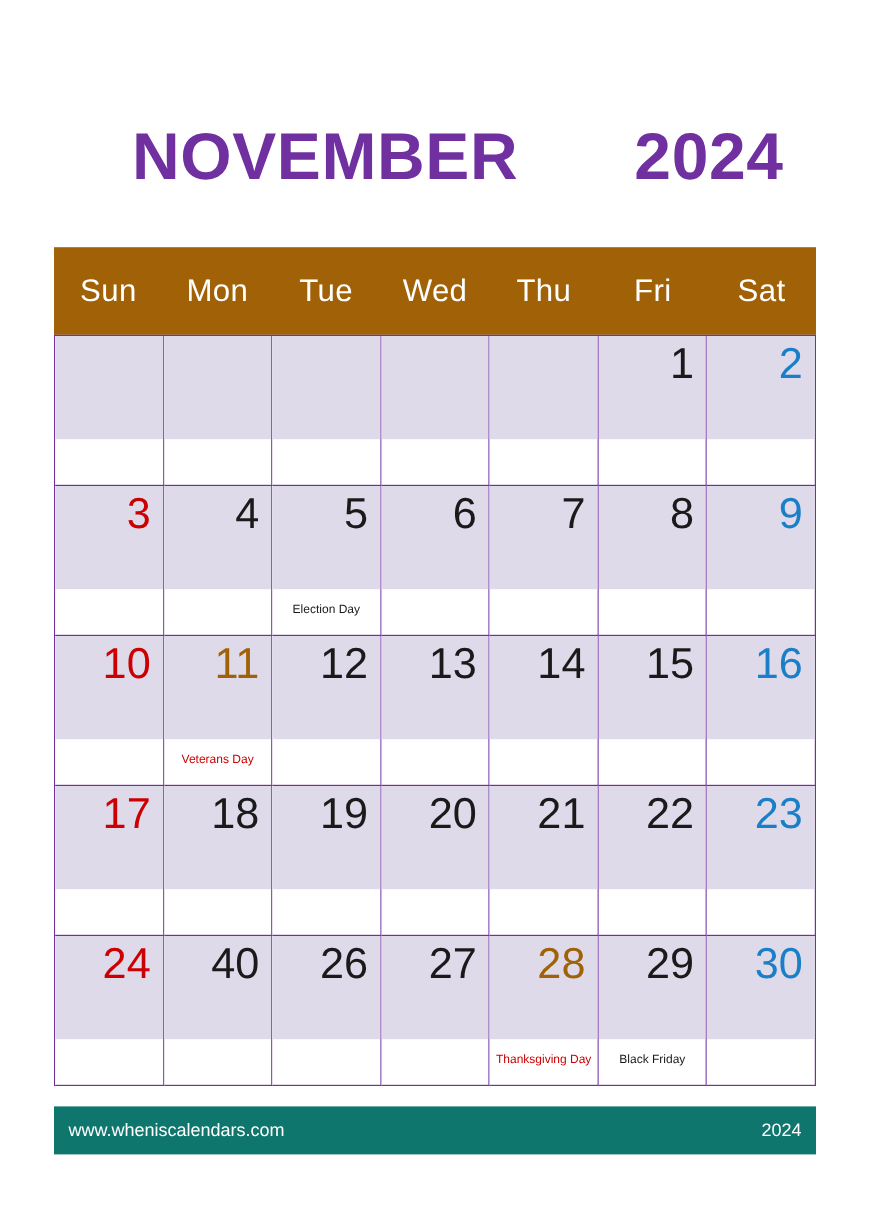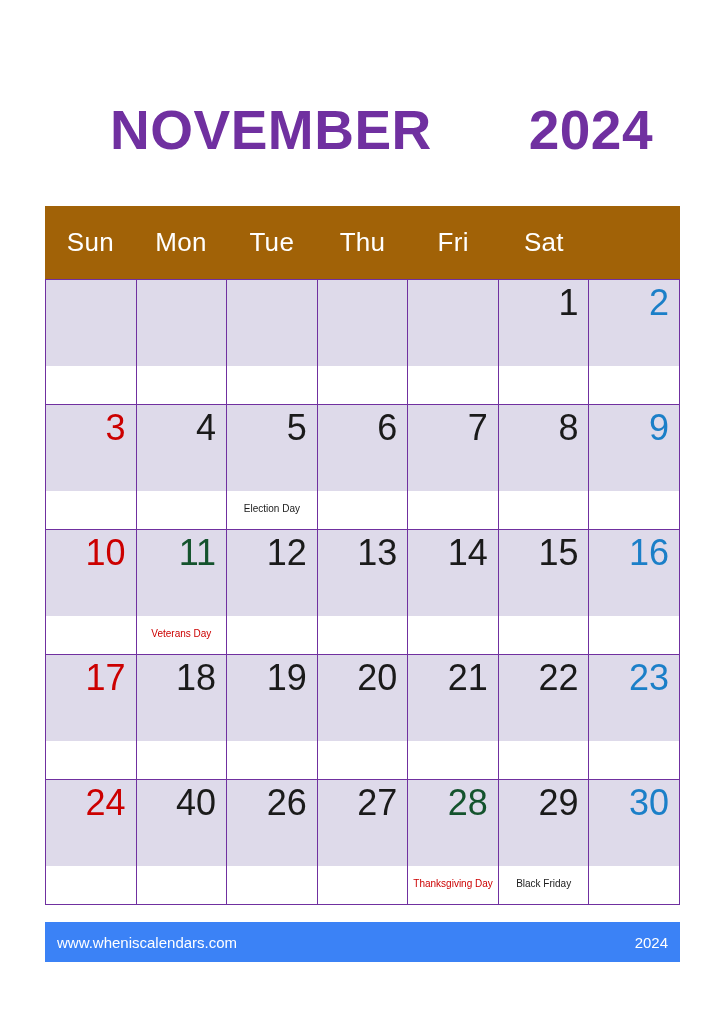--- a/index.html
+++ b/index.html
@@ -106,21 +106,21 @@
     position: absolute;
     top: 4px;
     right: 10px;
     font-size: 36px;
     line-height: 1.05;
     color: #1a1a1a;
     z-index: 2;
   }
   .day-num.sun { color: #CC0000; }
   .day-num.sat { color: #1B7FC8; }
-  .day-num.holiday { color: #14532d; }
+  .day-num.holiday { color: #a16207; }
   .day-event {
     position: absolute;
     left: 0;
     right: 0;
     bottom: 15px;
     text-align: center;
     font-size: 10px;
     line-height: 1.1;
     color: #1a1a1a;
     z-index: 2;
@@ -128,21 +128,21 @@
   }
   .day-event.red { color: #CC0000; }
 
   
   .footer {
     position: absolute;
     left: 45px;
     top: 922px;
     width: 635px;
     height: 40px;
-    background: #3b82f6;
+    background: #0f766e;
     display: flex;
     align-items: center;
     justify-content: space-between;
     box-sizing: border-box;
     padding: 0 12px;
   }
   .footer-site {
     color: #ffffff;
     font-size: 15px;
   }
@@ -159,20 +159,21 @@
   <div class="title-row">
     <div class="title-month">NOVEMBER</div>
     <div class="title-year">2024</div>
   </div>
 
   <div class="calendar">
     <div class="dow-row">
         <div class="dow-cell">Sun</div>
         <div class="dow-cell">Mon</div>
         <div class="dow-cell">Tue</div>
+        <div class="dow-cell">Wed</div>
         <div class="dow-cell">Thu</div>
         <div class="dow-cell">Fri</div>
         <div class="dow-cell">Sat</div>
       </div>
     <div class="weeks">
         <div class="week-row">
           <div class="day-cell">
             <div class="day-shade"></div>
           </div>
           <div class="day-cell">

